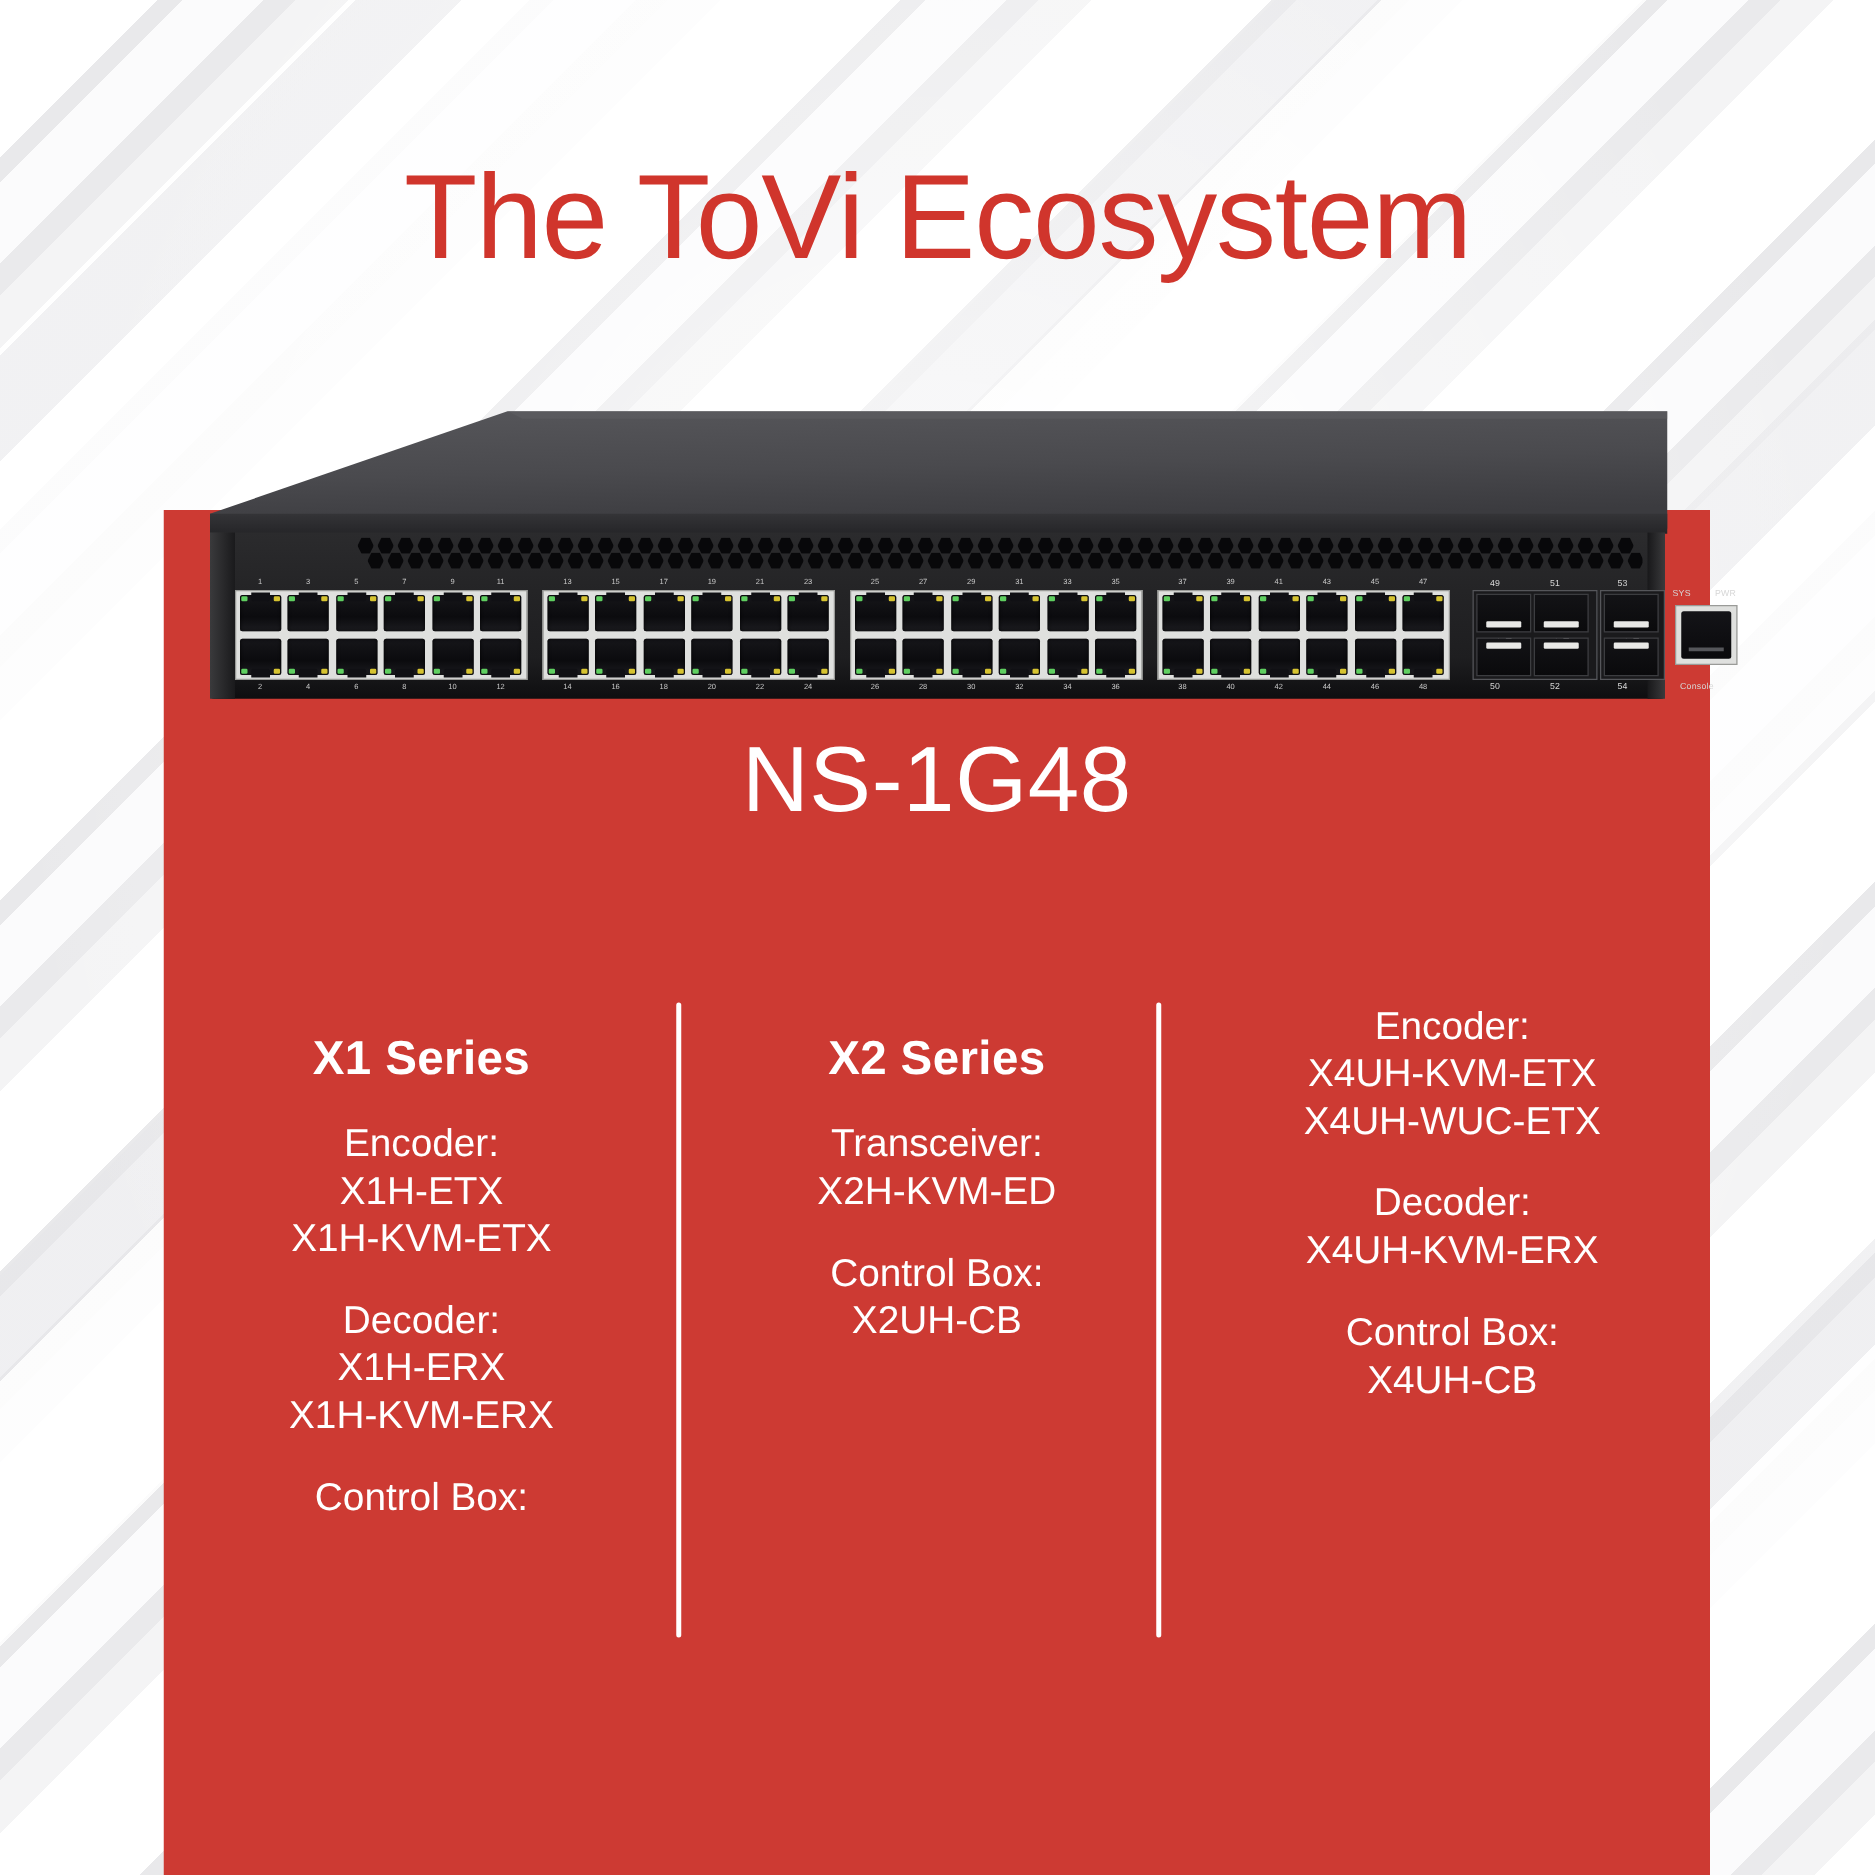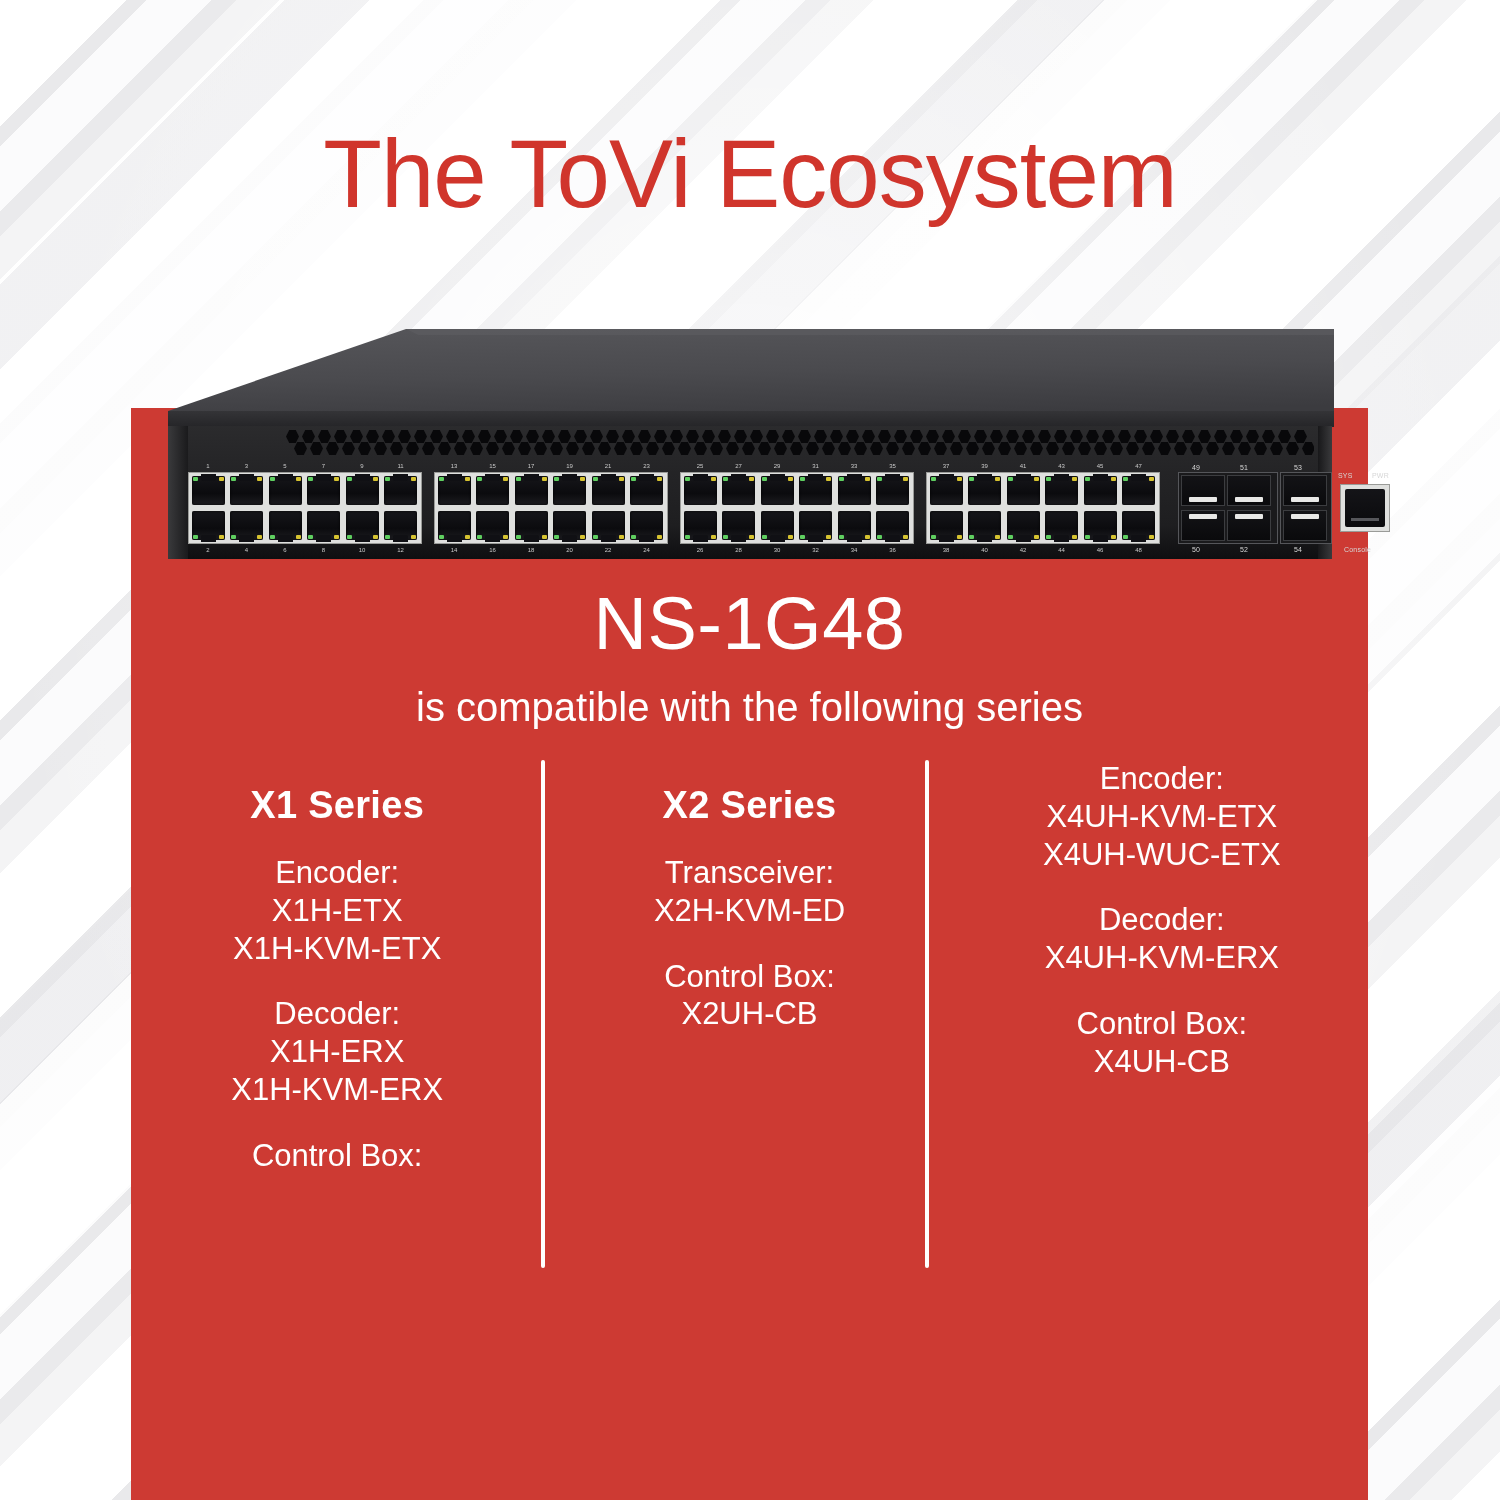--- a/index.html
+++ b/index.html
@@ -110,25 +110,24 @@
     color: #ffffff;
     font-size: 40px;
     font-weight: 400;
     line-height: 1.2;
   }
 
   
   .columns {
     position: absolute;
     left: 131px;
-    top: 760px;
+    top: 802px;
     width: 1237px;
     height: 510px;
     display: flex;
-    justify-content: flex-end;
   }
   .col {
     flex: 1 1 0;
     position: relative;
     text-align: center;
     color: #ffffff;
   }
   .col-head {
     font-size: 38px;
     font-weight: bold;
@@ -896,21 +895,20 @@
           </div>
           <div class="lbl-small" style="left: 1156px; bottom: 1px;">Console</div>
           <div class="lbl-small" style="left: 1150px; top: 10px;">SYS</div>
           <div class="lbl-small" style="left: 1184px; top: 10px;">PWR</div>
         </div>
     </div>
   </div>
 
   <div class="product-name">NS-1G48</div>
 
-  <div class="product-sub">is compatible with the following series</div>
 
   <div class="columns" id="columns">
     <div class="divider d1"></div>
     <div class="divider d2"></div>
   <div class="col">
         <div class="col-head">X1 Series</div>
         <div class="group">
           <div class="group-label">Encoder:</div>
           <div class="group-item">X1H-ETX</div>
           <div class="group-item">X1H-KVM-ETX</div>

